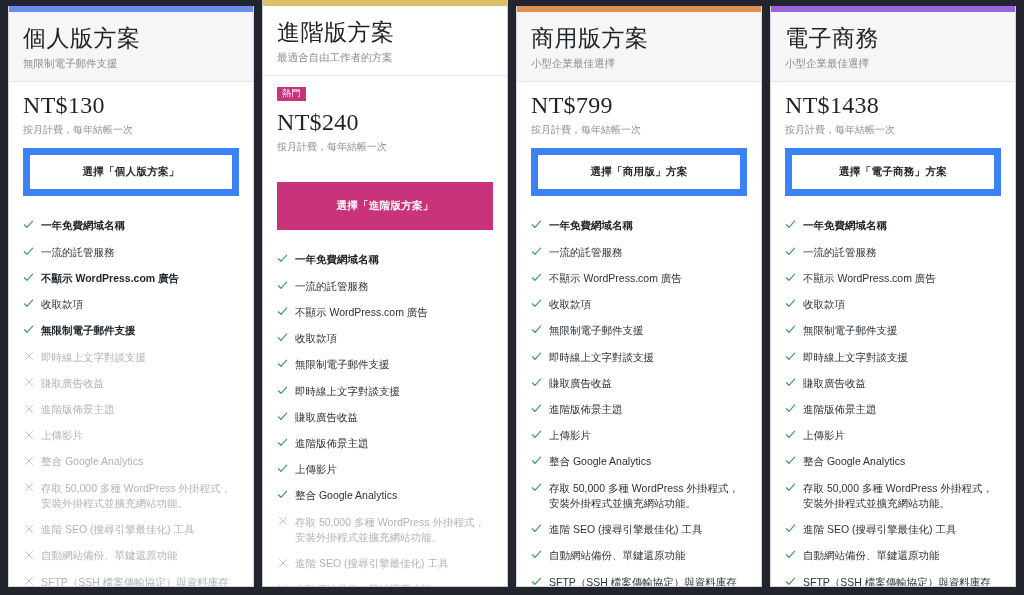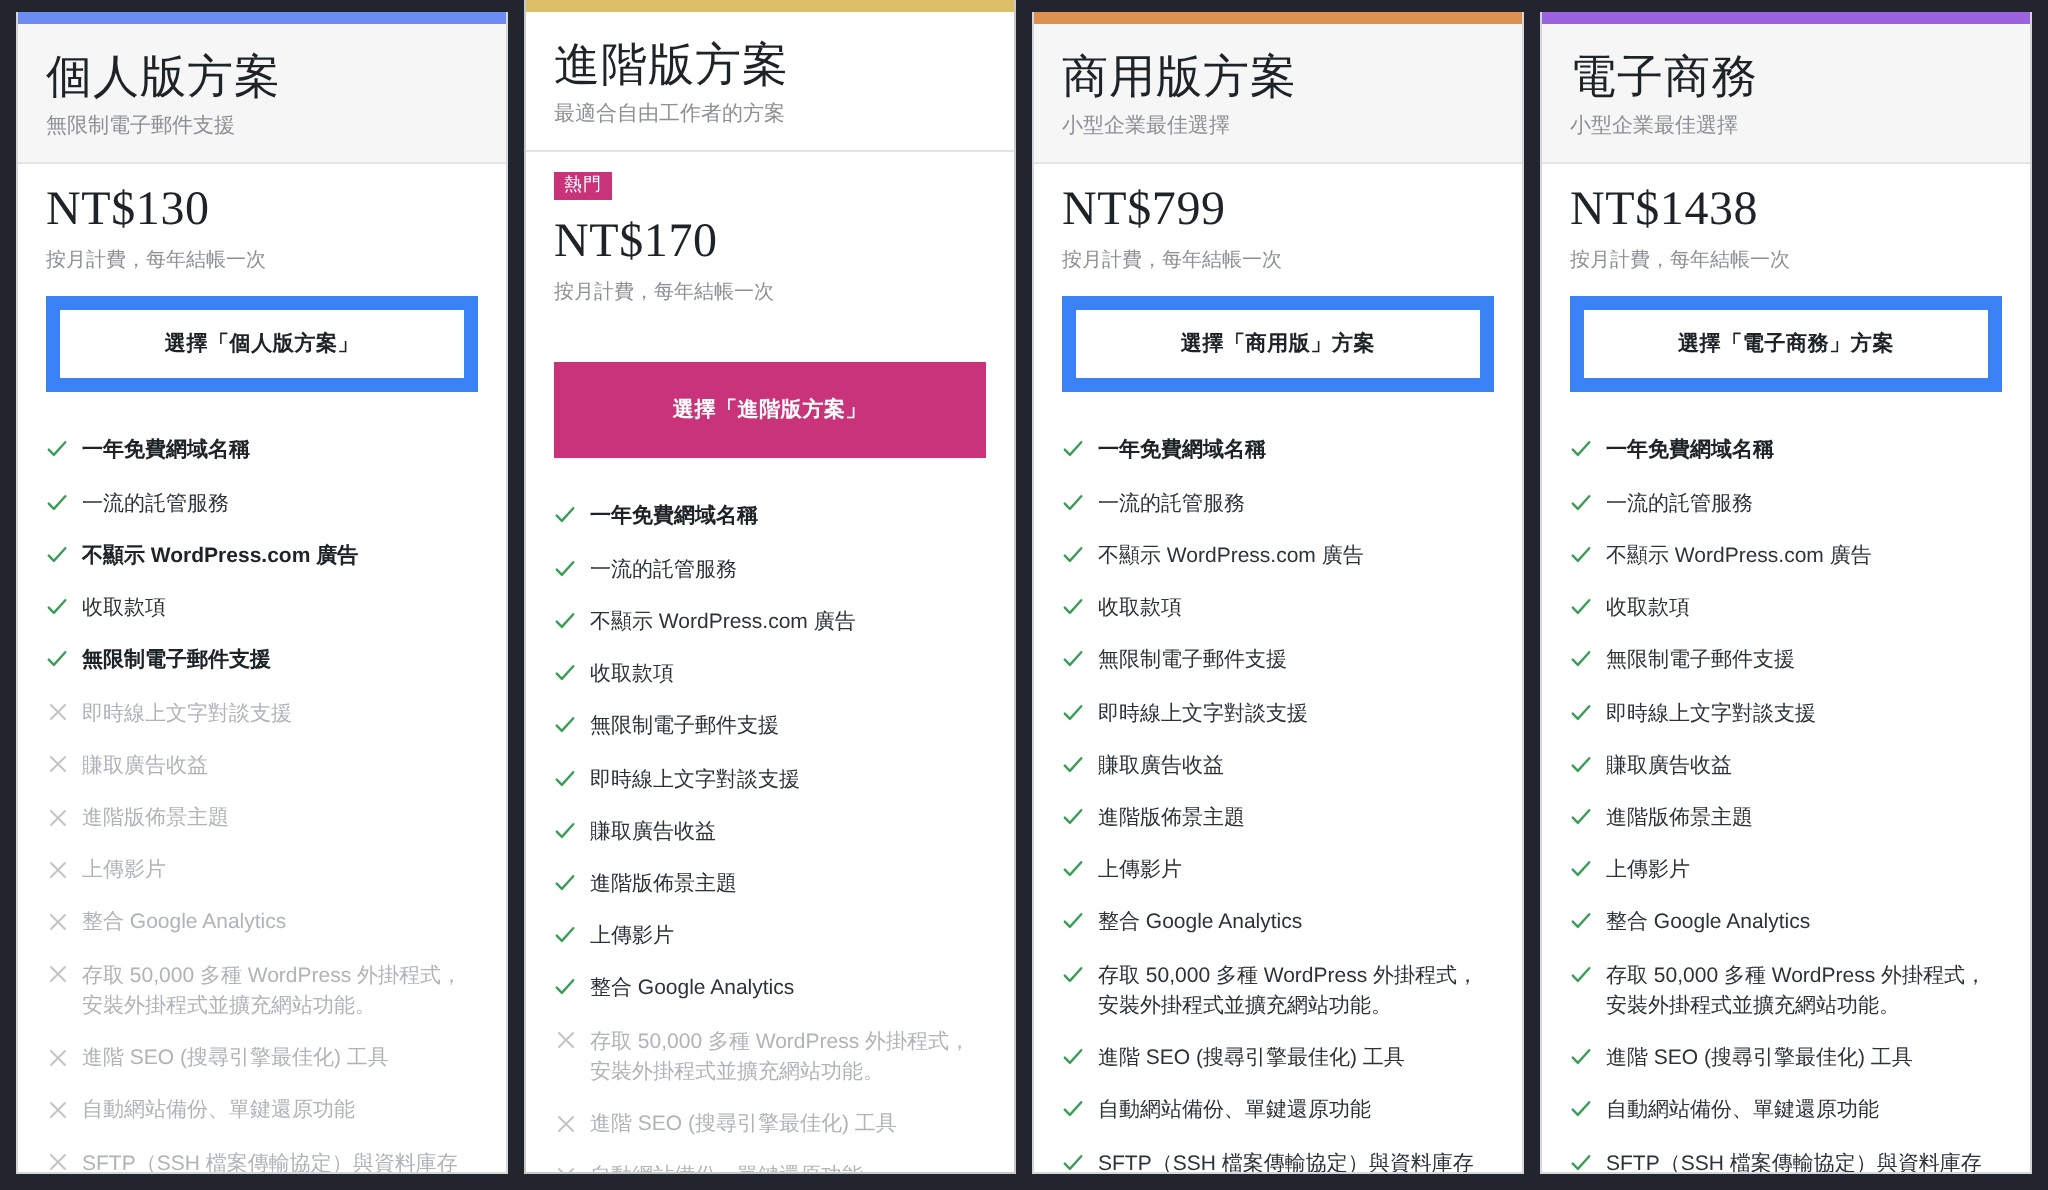--- a/index.html
+++ b/index.html
@@ -260,21 +260,21 @@
           <span class="txt">SFTP（SSH 檔案傳輸協定）與資料庫存取</span>
         </li>
       </ul>
     </div>
     <div class="card highlight">
       <div class="accent" style="background:#ddbf69"></div>
       <div class="head">
         <div class="plan-name">進階版方案</div>
         <div class="plan-tag">最適合自由工作者的方案</div>
       </div>
-      <div class="pricebox"><div class="badge">熱門</div><div class="price">NT$170</div><div class="billing">按月計費，每年結帳一次</div><button class="cta primary">選擇「進階版方案」</button></div>
+      <div class="pricebox"><div class="badge">熱門</div><div class="price">NT$240</div><div class="billing">按月計費，每年結帳一次</div><button class="cta primary">選擇「進階版方案」</button></div>
       <ul class="features">
         <li class="feat on bold">
           <span class="mark">
             <svg width="11" height="11" viewBox="0 0 12 12" fill="none">
               <path d="M1.5 6.3 L4.3 9.2 L10.5 2.3" stroke="#3a9e57" stroke-width="1.3" stroke-linecap="round" stroke-linejoin="round"></path>
             </svg>
           </span>
           <span class="txt">一年免費網域名稱</span>
         </li>
         <li class="feat on">

